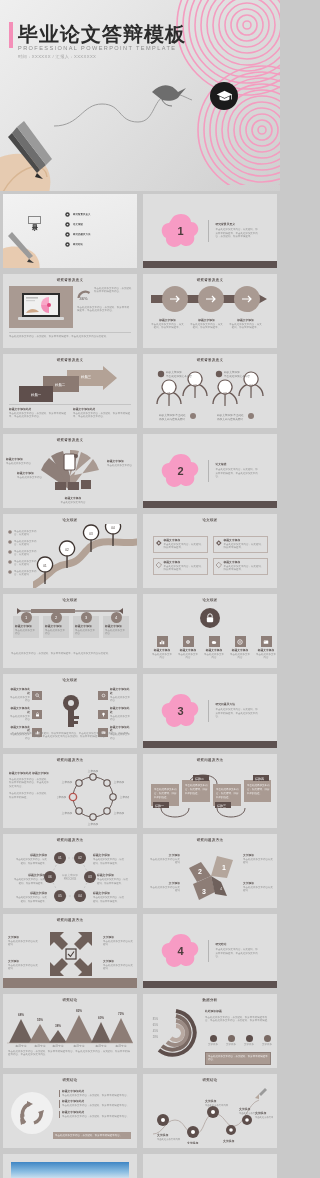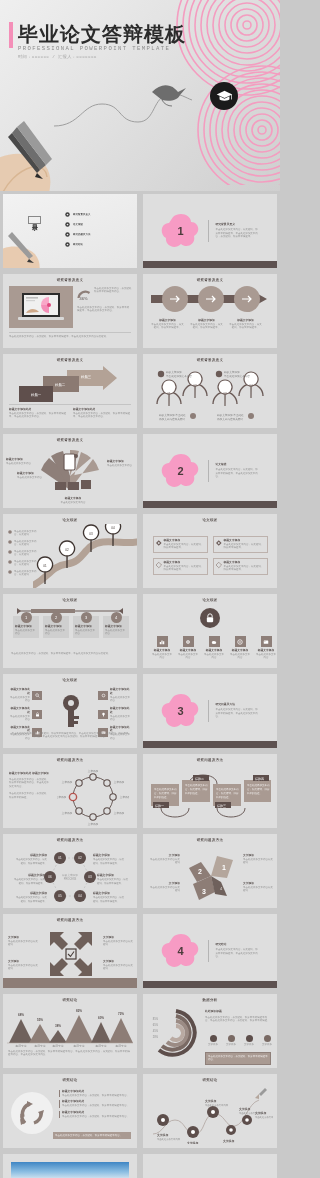--- a/index.html
+++ b/index.html
@@ -1,21 +1,21 @@
 <!DOCTYPE html>
 <html><head>
 <meta charset="utf-8">
 <style>
   * { margin:0; padding:0; box-sizing:border-box; }
   html,body { width:280px; height:1178px; background:#c9c9c9; font-family:"Liberation Sans","DejaVu Sans",sans-serif; }
   #page { position:relative; width:280px; height:1178px; background:#c9c9c9; overflow:hidden; }
 
   
   .hero { position:relative; width:280px; height:191px; overflow:hidden;
-          background:linear-gradient(135deg,#efefef 0%,#e3e3e3 40%,#cfcfcf 100%);font-family:Liberation Mono, monospace; }
+          background:linear-gradient(135deg,#efefef 0%,#e3e3e3 40%,#cfcfcf 100%); }
   .hero-rings { position:absolute; right:-22px; top:-30px; width:150px; height:215px; overflow:hidden; }
   .hero-hand { position:absolute; left:-6px; bottom:-10px; width:120px; height:110px; }
   .accentbar { position:absolute; left:9px; top:22px; width:4px; height:26px; background:#f48fb8; }
   .hero-title { position:absolute; left:18px; top:21px; font-size:20px; font-weight:bold; color:#2b2b2b; letter-spacing:1px; }
   .hero-sub { position:absolute; left:18px; top:45px; font-size:5.6px; color:#8d8d8d; letter-spacing:1.4px; }
   .hero-meta { position:absolute; left:18px; top:54px; font-size:4.2px; color:#a0a0a0; letter-spacing:.4px; }
   .cap-badge { position:absolute; right:42px; top:82px; width:28px; height:28px; border-radius:50%; background:#1b1b1b;
                display:flex; align-items:center; justify-content:center; }
 
   

